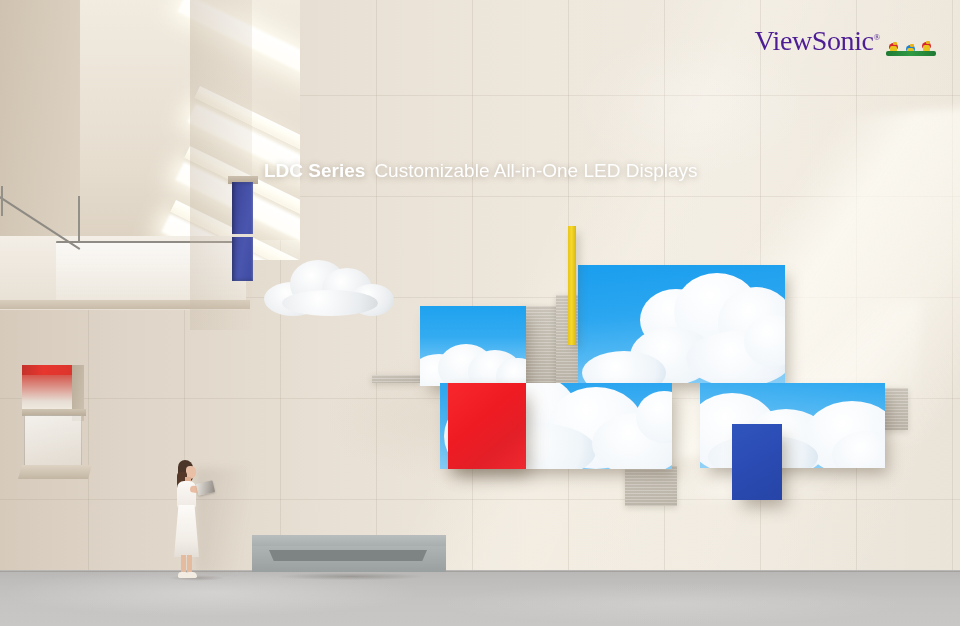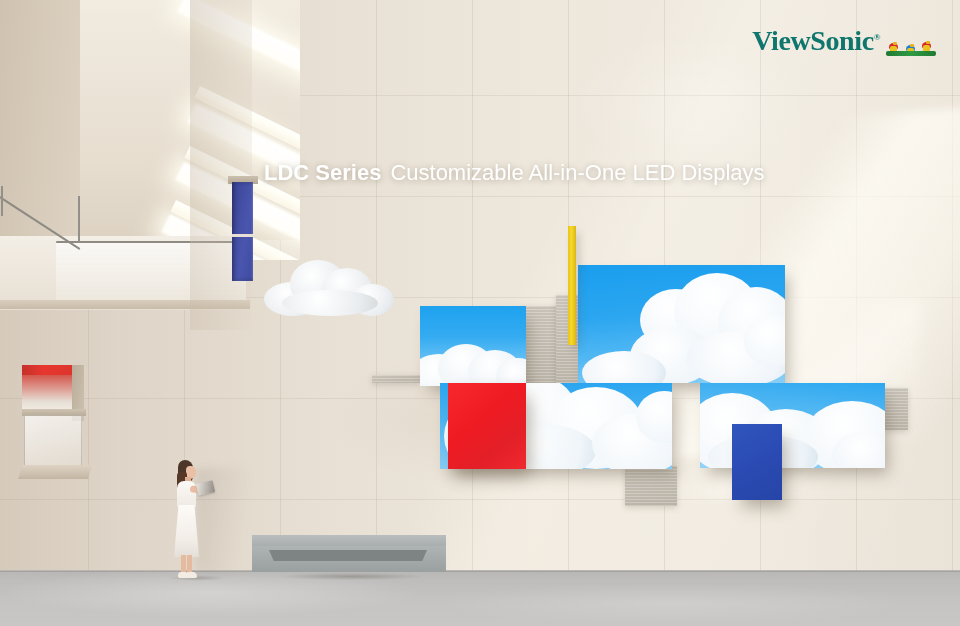--- a/index.html
+++ b/index.html
@@ -277,31 +277,31 @@
 
   
   .headline{
     position:absolute;left:292px;top:105px;
     font-size:42px;font-weight:700;color:#ffffff;letter-spacing:-.3px;
     text-shadow:0 2px 10px rgba(90,78,60,.35);
     white-space:nowrap;
   }
   .subline{
     position:absolute;left:264px;top:160px;
-    font-size:22px;color:#ffffff;white-space:nowrap;
+    font-size:19px;color:#ffffff;white-space:nowrap;
     text-shadow:0 1px 6px rgba(90,78,60,.40);
   }
   .subline b{font-weight:700;}
   .subline i{font-style:normal;font-weight:400;margin-left:9px;}
 
   
   .logo{position:absolute;right:24px;top:24px;height:34px;display:flex;align-items:center;}
   .logo-word{
     font-family:"Liberation Serif",serif;
-    font-size:28px;font-weight:700;color:#0f766e;letter-spacing:-.4px;
+    font-size:28px;font-weight:400;color:#4c1d95;letter-spacing:-.4px;
     line-height:1;
   }
   .logo-r{font-size:9px;vertical-align:super;}
   .logo-birds{position:relative;width:50px;height:30px;margin-left:6px;}
   .bird{position:absolute;bottom:5px;width:13px;}
   .bird .body{width:13px;height:13px;border-radius:50% 50% 42% 42%;}
   .bird .head{position:absolute;top:-7px;left:2px;width:9px;height:8px;border-radius:50%;}
   .bird .beak{position:absolute;top:-8px;left:6px;width:4px;height:3px;background:#e8b21a;border-radius:1px;}
   .bird .tail{position:absolute;bottom:-3px;left:3px;width:7px;height:7px;background:#e8c21d;border-radius:2px;}
   .branch{

